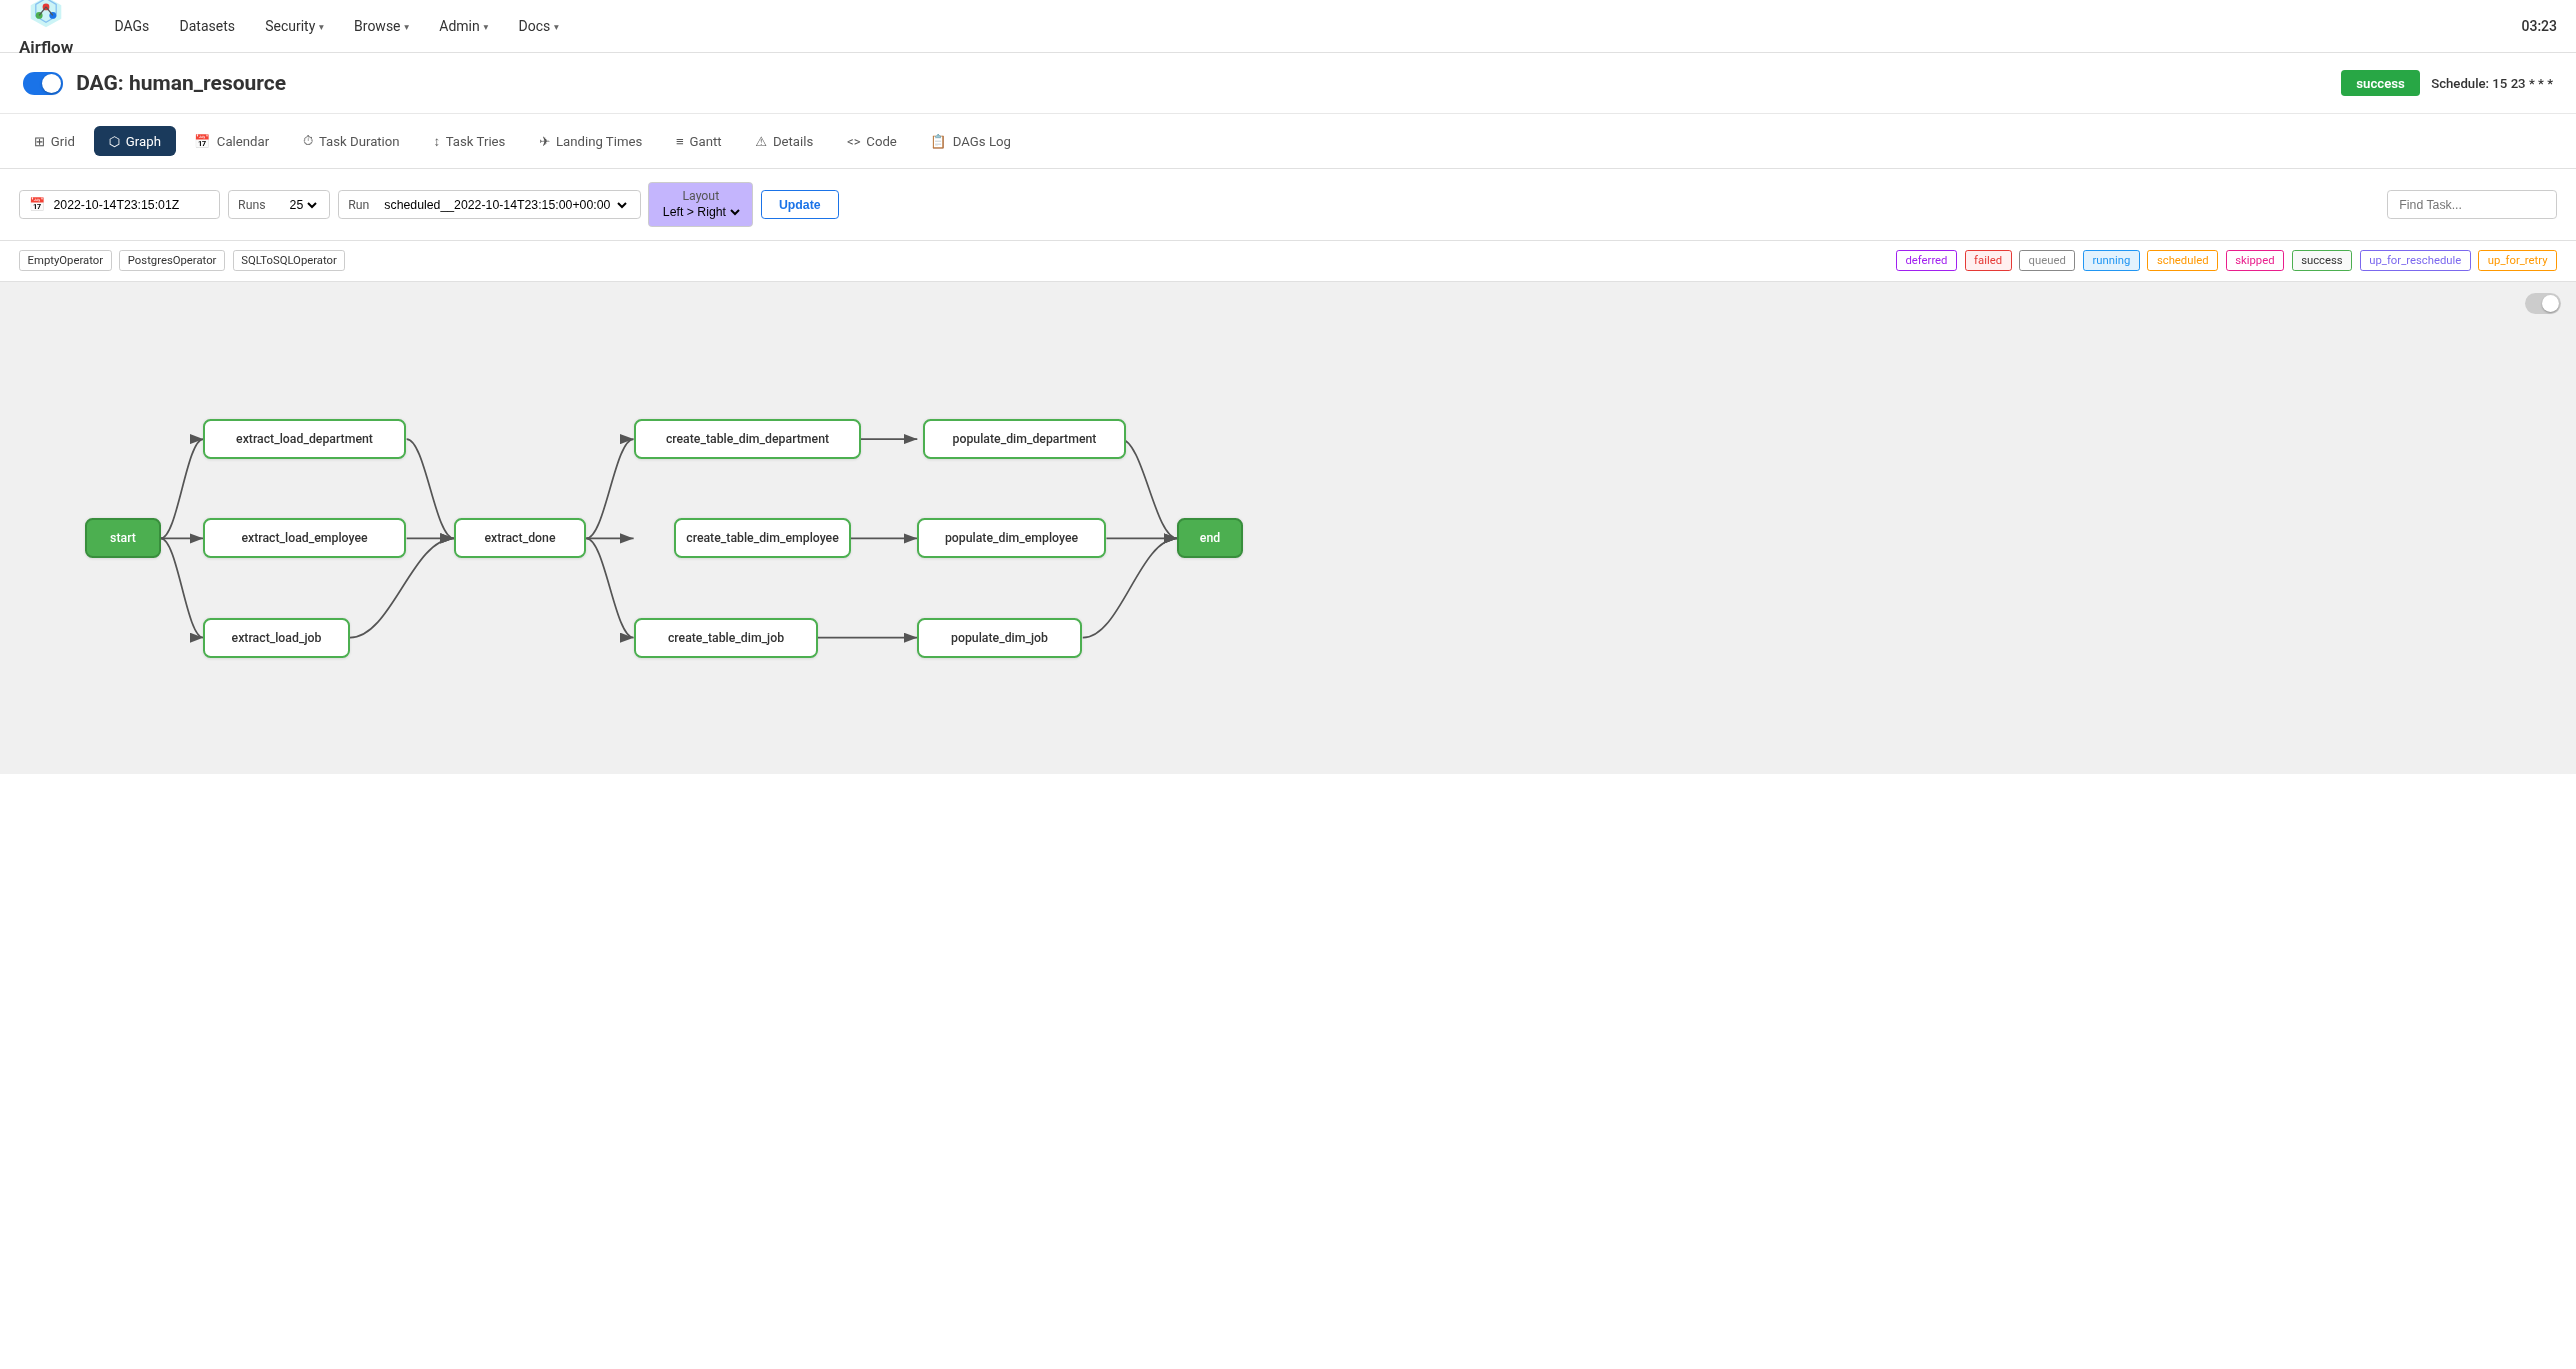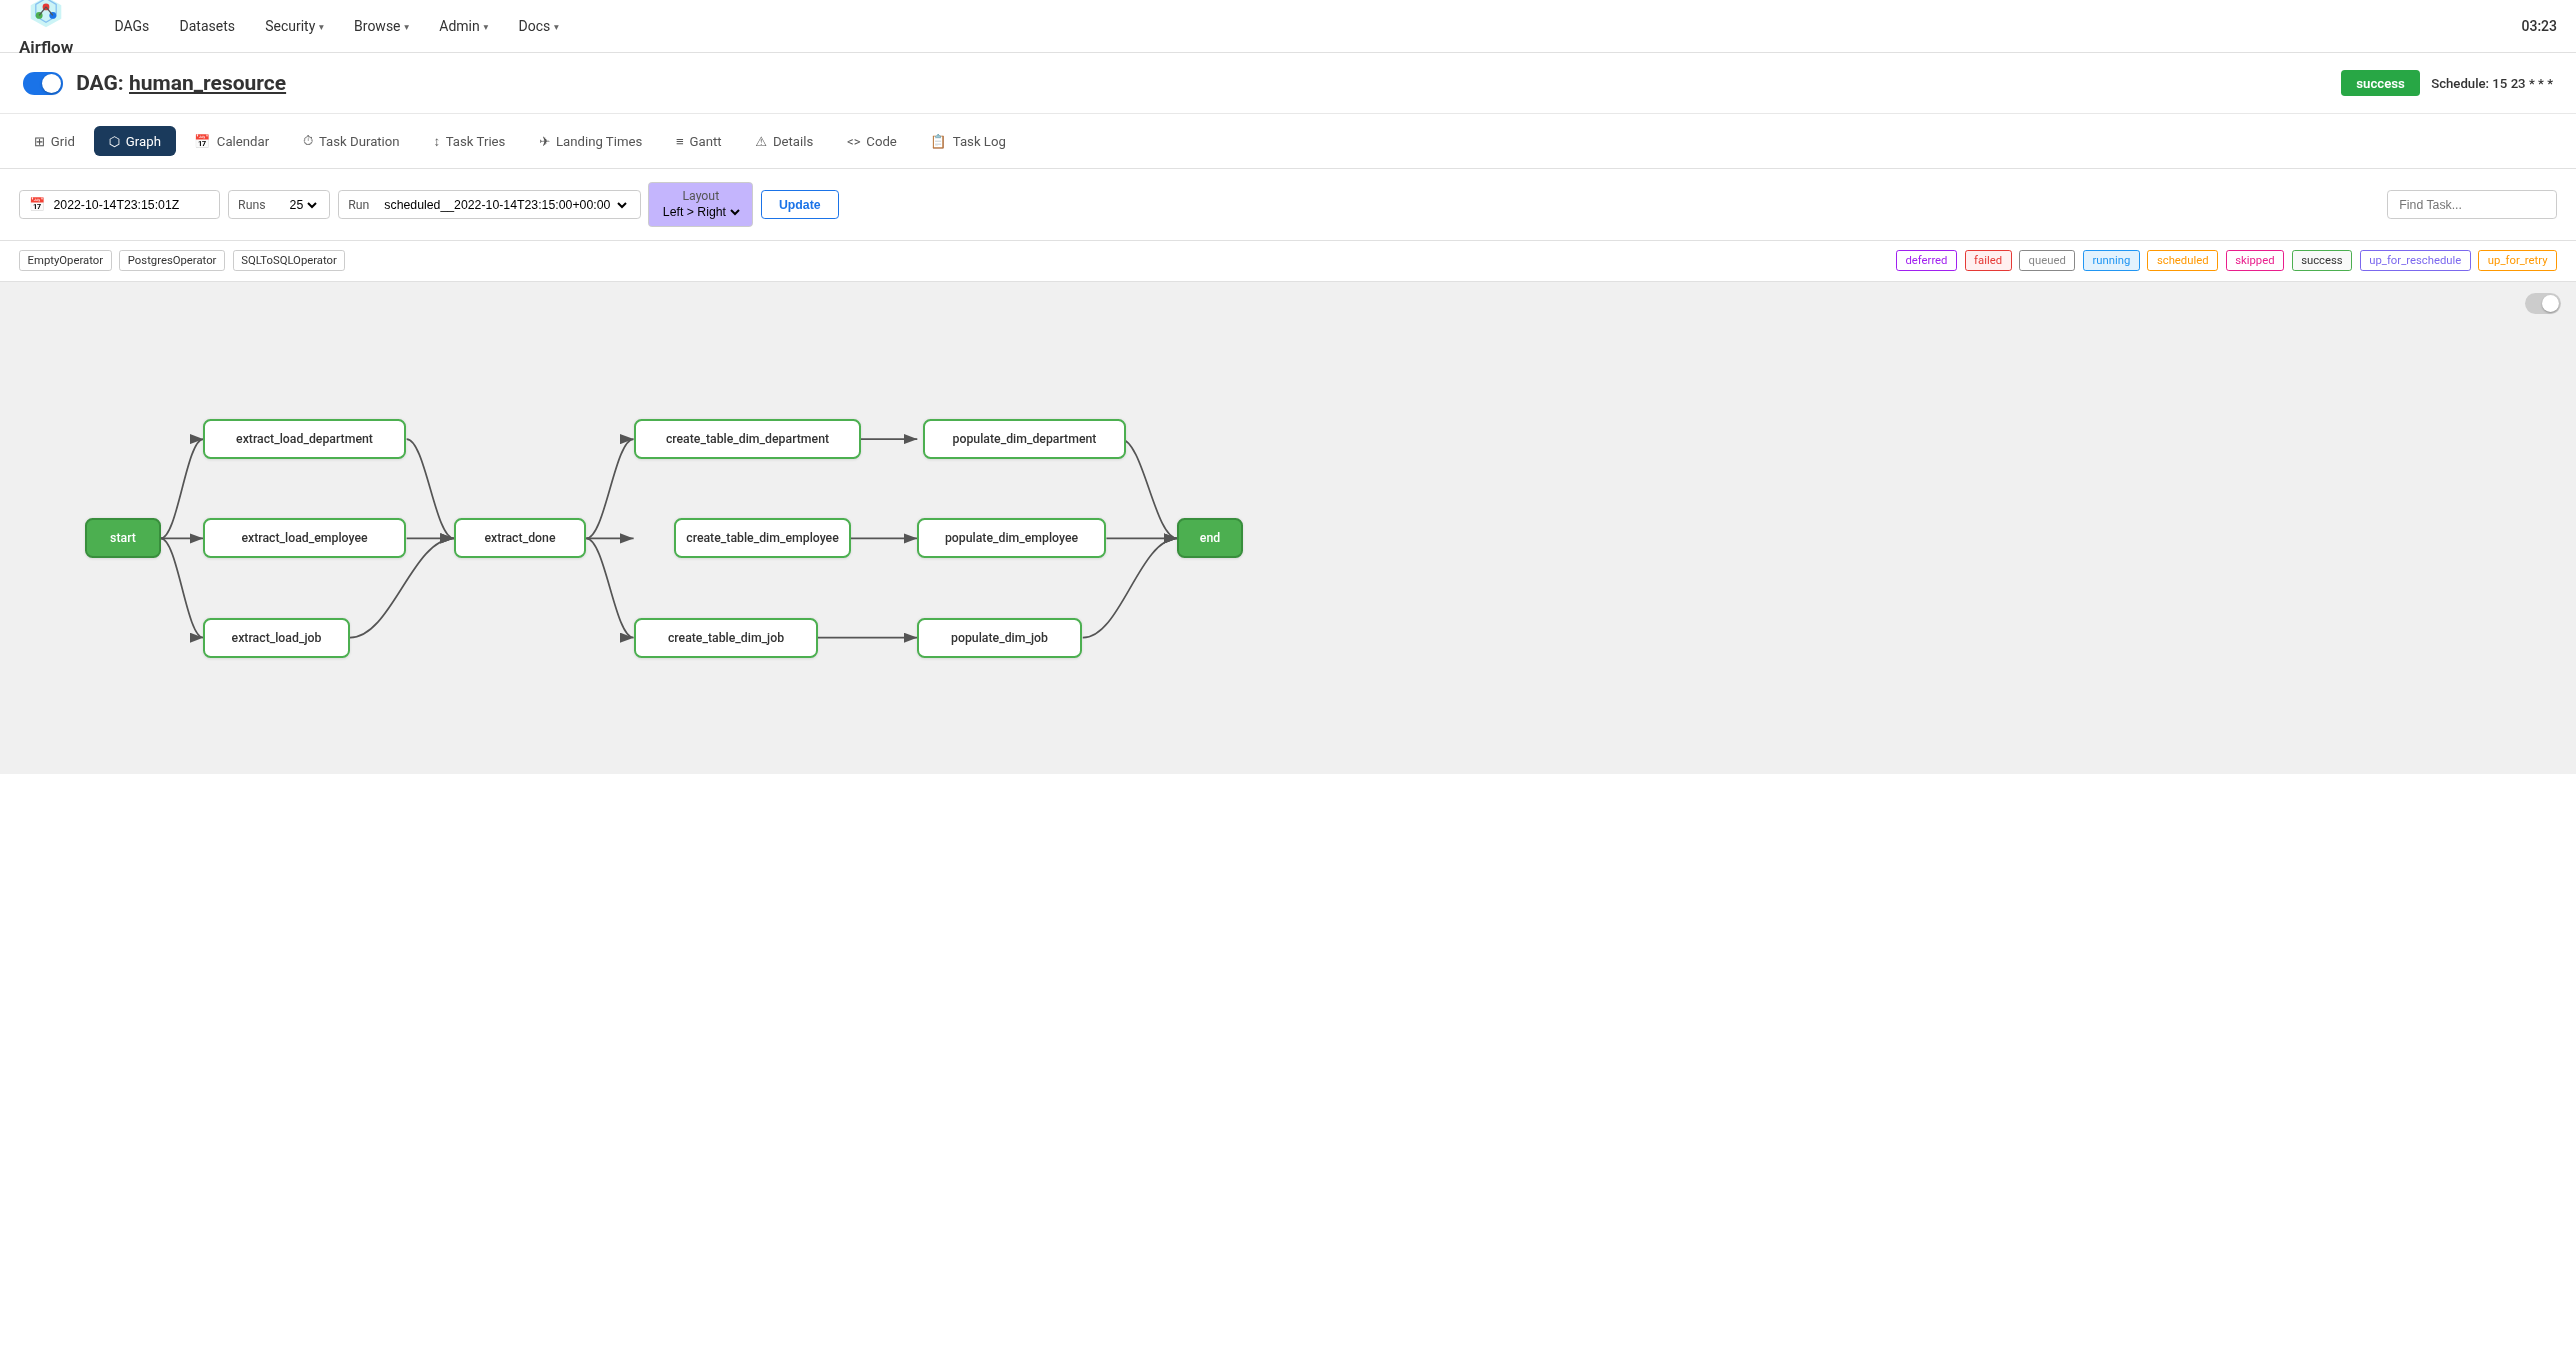--- a/index.html
+++ b/index.html
@@ -30,21 +30,21 @@
     .dag-toggle {
       width: 40px; height: 23px; background: #1a73e8; border-radius: 11.3px;
       position: relative; cursor: pointer; margin-right: 13.2px; flex-shrink: 0;
     }
     .dag-toggle::after {
       content: ''; position: absolute; width: 19px; height: 19px;
       background: #fff; border-radius: 50%; top: 1.9px; left: 19px;
       box-shadow: 0 0.9px 2.8px rgba(0,0,0,0.3);
     }
     .dag-title { font-size: 21px; color: #333; }
-    .dag-title strong { font-weight: 700; text-decoration: underline; }
+    .dag-title strong { font-weight: 700; }
     .header-right { margin-left: auto; display: flex; align-items: center; gap: 11.3px; }
     .badge-success {
       background: #28a745; color: #fff; padding: 5.7px 15px;
       border-radius: 3.8px; font-size: 13.2px; font-weight: 600;
     }
     .schedule-text { font-size: 13.2px; color: #333; font-weight: 500; }
 
     
     .tabs {
       display: flex; align-items: center; gap: 3.8px;
@@ -253,21 +253,21 @@
   <div class="tab">
     <span class="tab-icon">⚠</span>
     <span>Details</span>
   </div>
   <div class="tab">
     <span class="tab-icon">&lt;&gt;</span>
     <span>Code</span>
   </div>
   <div class="tab">
     <span class="tab-icon">📋</span>
-    <span>Task Log</span>
+    <span>DAGs Log</span>
   </div>
 </div>
 
 <div class="toolbar">
   <div class="toolbar-left">
     <div class="date-input-wrap">
       <span>📅</span>
       <input type="text" value="2022-10-14T23:15:01Z" style="">
     </div>
     <div class="toolbar-select-wrap">

